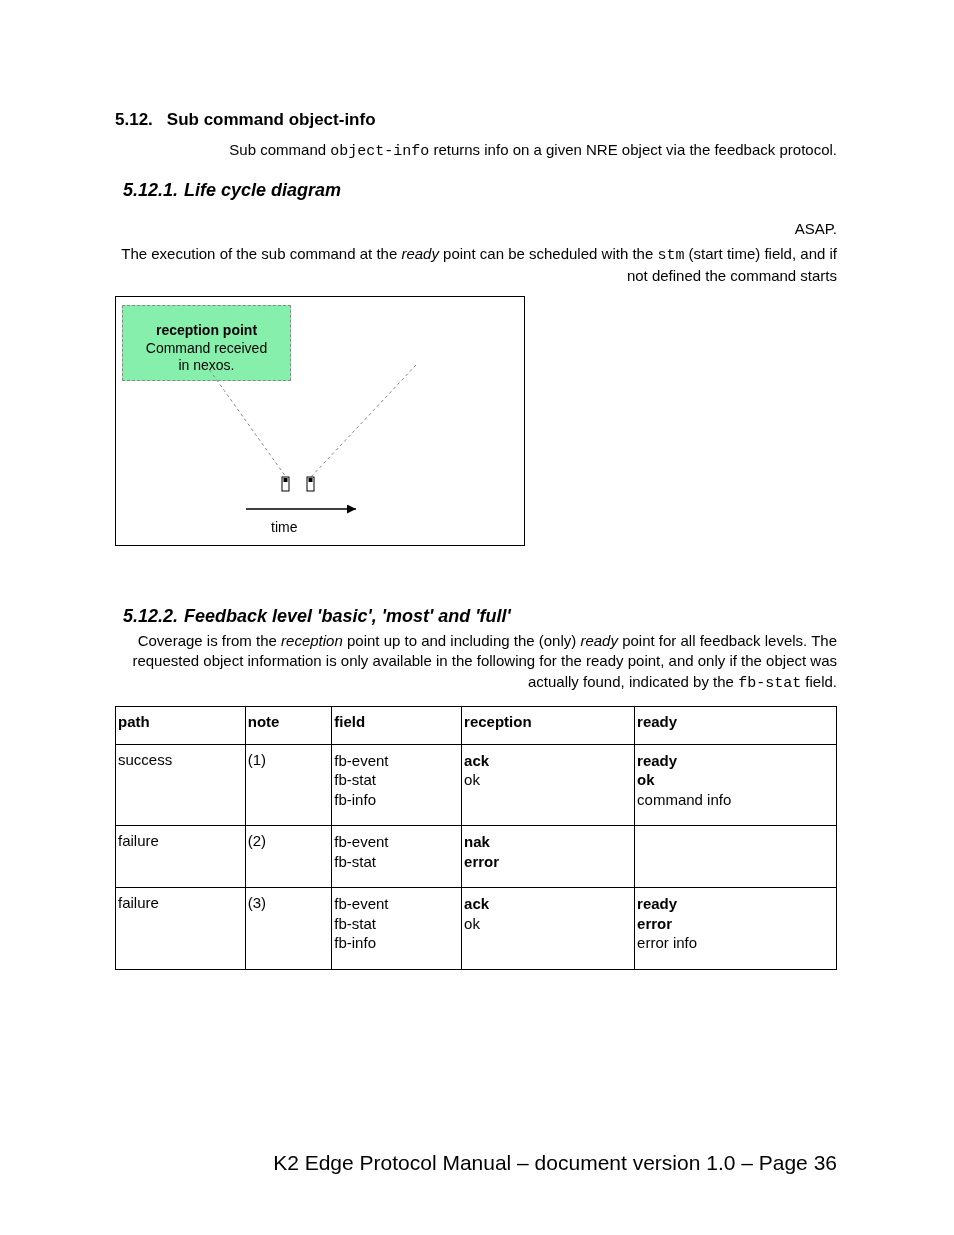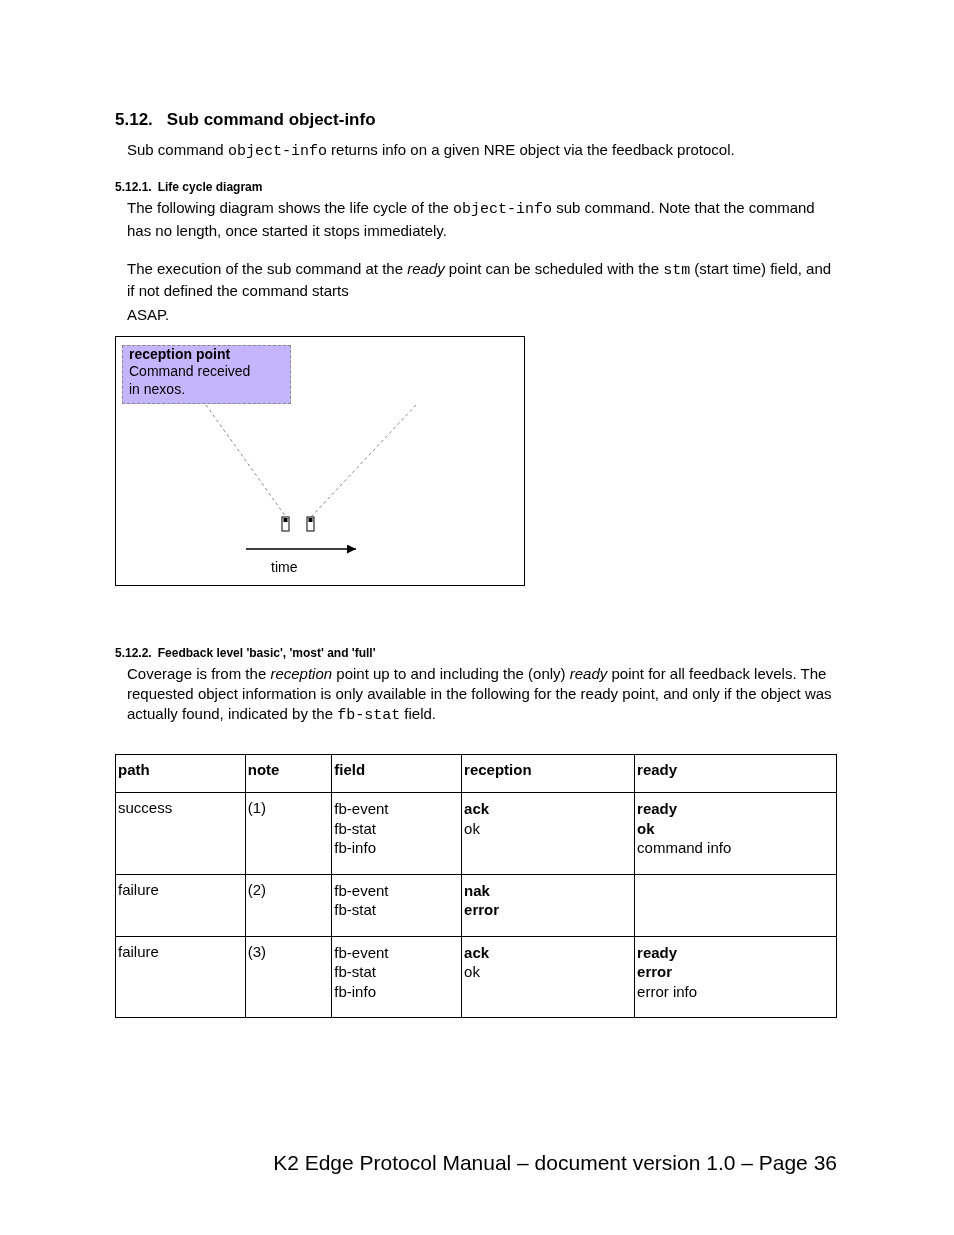--- a/index.html
+++ b/index.html
@@ -16,68 +16,70 @@
     position: relative;
     box-sizing: border-box;
     padding: 110px 115px 0 115px;
   }
   h2.section {
     font-size: 17px;
     font-weight: bold;
     margin: 0 0 10px 0;
   }
   .section .num { margin-right: 14px; }
-  p { margin: 0 0 4px 12px; line-height: 1.35; }
+  p { margin: 0 0 4px 0; line-height: 1.35; text-align: right; }
   .para-block { margin-bottom: 18px; }
   code, .mono { font-family: "Courier New", Courier, monospace; font-size: 15px; }
   em { font-style: italic; }
   h3.sub {
-    font-size: 12px;
+    font-size: 18px;
     font-weight: bold;
-    margin: 0 0 4px 0;
+    margin: 0 0 4px 8px;
+    font-style: italic;
   }
   h3.sub .snum { margin-right: 6px; }
 
   
   .diagram {
     position: relative;
     width: 410px;
     height: 250px;
     border: 1px solid #000;
     margin: 10px 0 40px 0;
     box-sizing: border-box;
   }
   .dbox {
     position: absolute;
     border: 1px dashed #888;
-    padding: 0 6px 5px 6px;
+    padding: 16px 6px 5px 6px;
     font-size: 14px;
     line-height: 1.25;
-    background: #c4b5fd;
+    background: #86efac;
+    text-align: center;
   }
   .dbox .title { font-weight: bold; }
   .db1 { left: 6px; top: 8px; width: 155px; }
   .db2 { left: 212px; top: 8px; width: 175px; }
   svg.lifelines {
     position: absolute;
     left:0; top:0;
     width: 410px; height: 250px;
     pointer-events: none;
   }
   .time-label {
     position: absolute;
     left: 155px; top: 222px;
     font-size: 14px;
   }
 
   
   table.fb {
     width: 100%;
     border-collapse: collapse;
-    margin-top: 28px;
+    margin-top: 12px;
   }
   table.fb th, table.fb td {
     border: 1px solid #000;
     text-align: left;
     vertical-align: top;
     padding: 6px 2px 16px 2px;
     font-size: 15px;
     font-weight: normal;
   }
   table.fb th {
@@ -106,30 +108,27 @@
   <div class="para-block">
     <p>
       <span>Sub command </span><code>object-info</code><span> returns info on a given NRE object via the feedback protocol.</span>
     </p>
   </div>
 
   <h3 class="sub">
     <span class="snum">5.12.1.</span><span>Life cycle diagram</span>
   </h3>
 
-  <p>
-    <span>The following diagram shows the life cycle of the </span><code>object-info</code><span> sub command. Note that the command has no length, once started it stops immediately.</span>
-  </p>
 
   <div style="height:14px"></div>
 
+  <p>ASAP.</p>
   <p>
     <span>The execution of the sub command at the </span><em>ready</em><span> point can be scheduled with the </span><code>stm</code><span> (start time) field, and if not defined the command starts</span>
   </p>
-  <p>ASAP.</p>
 
   <div class="diagram">
     <div class="dbox db1">
       <span class="title">reception  point</span><br>
       <span>Command received</span><br>
       <span>in nexos.</span>
     </div>
     <svg class="lifelines">
       <defs>
         <marker id="arrow" markerWidth="8" markerHeight="8" refX="6" refY="3" orient="auto">

